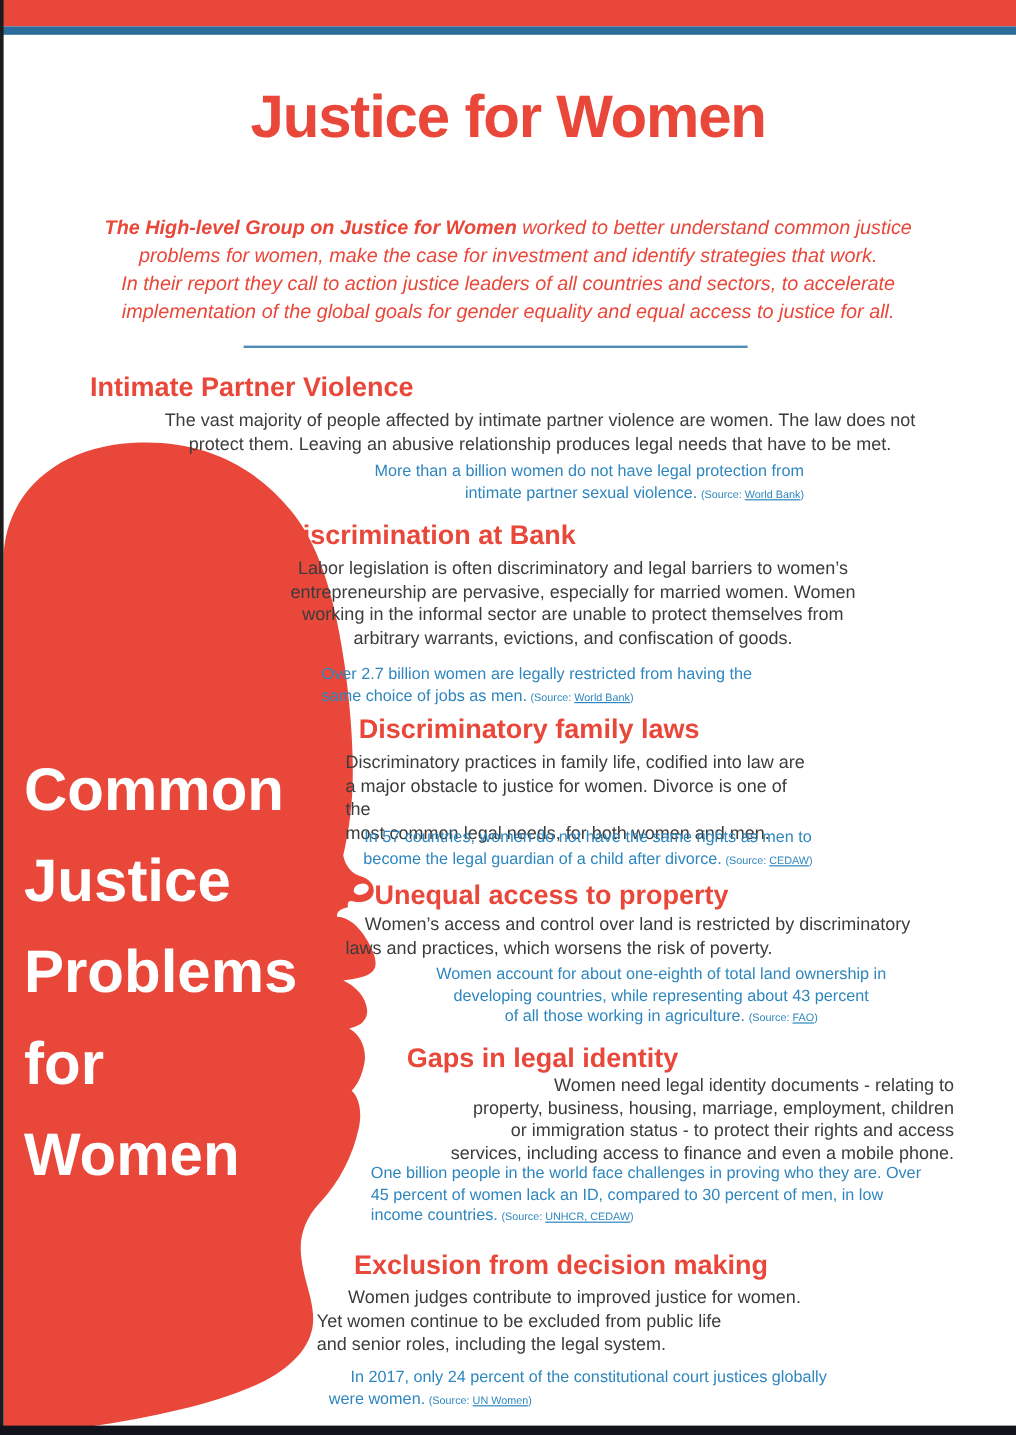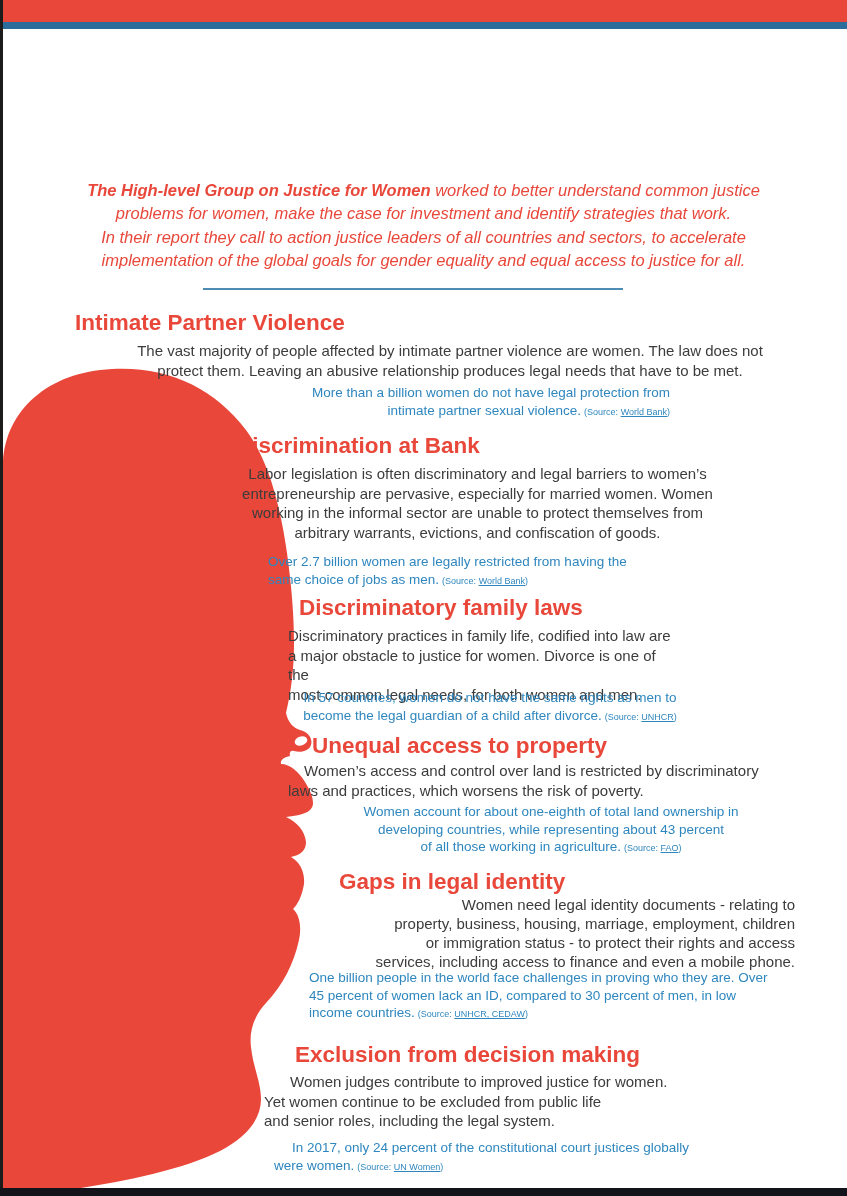--- a/index.html
+++ b/index.html
@@ -74,21 +74,27 @@
       C 294 963 283 985 266 1003
       C 254 1016 249 1031 251 1047
       C 253 1067 261 1082 261 1099
       C 261 1119 247 1137 220 1151
       C 184 1169 128 1181 74 1189
       C 64 1191 57 1193 54 1196
       Z"></path>
     <ellipse cx="301" cy="741" rx="6.5" ry="4.5" transform="rotate(-18 301 741)" fill="#ffffff"></ellipse>
   </svg>
 
+  <h1 class="silhouette-title">Common
+Justice
+Problems
+for
+Women</h1>
 
+  <h1 class="page-title">Justice for Women</h1>
 
   <p class="intro" style="top:226px"><span>In their report they call to action justice leaders of all countries and sectors, to accelerate
 implementation of the global goals for gender equality and equal access to justice for all.</span></p>
   <p class="intro" style="top:179px"><span class="lead">The High-level Group on Justice for Women</span><span> worked to better understand common justice
 problems for women, make the case for investment and identify strategies that work.</span></p>
 
   <div class="divider"></div>
 
   <section>
     <h2 class="sec-h" style="left:75px;top:310px">Intimate Partner Violence</h2>
@@ -107,21 +113,21 @@
     <p class="sec-quote" style="left:268px;top:553px;width:440px;text-align:left"><span>Over 2.7 billion women are legally restricted from having the
 same choice of jobs as men.</span><span class="src"><span>(Source:</span> <a class="src-link">World Bank</a><span>)</span></span></p>
   </section>
 
   <section>
     <h2 class="sec-h" style="left:299px;top:595px">Discriminatory family laws</h2>
     <p class="sec-body" style="left:288px;top:626px;width:385px;text-align:left">Discriminatory practices in family life, codified into law are
 a major obstacle to justice for women. Divorce is one of the
 most common legal needs, for both women and men.</p>
     <p class="sec-quote" style="left:300px;top:689px;width:380px;text-align:center"><span>In 57 countries, women do not have the same rights as men to
-become the legal guardian of a child after divorce.</span><span class="src"><span>(Source:</span> <a class="src-link">UNHCR</a><span>)</span></span></p>
+become the legal guardian of a child after divorce.</span><span class="src"><span>(Source:</span> <a class="src-link">CEDAW</a><span>)</span></span></p>
   </section>
 
   <section>
     <h2 class="sec-h" style="left:312px;top:733px">Unequal access to property</h2>
     <p class="sec-body" style="left:288px;top:761px;width:510px;text-align:left;text-indent:16px">Women’s access and control over land is restricted by discriminatory
 laws and practices, which worsens the risk of poverty.</p>
     <p class="sec-quote" style="left:305px;top:803px;width:492px;text-align:center"><span>Women account for about one-eighth of total land ownership in
 developing countries, while representing about 43 percent
 of all those working in agriculture.</span><span class="src"><span>(Source:</span> <a class="src-link">FAO</a><span>)</span></span></p>
   </section>

